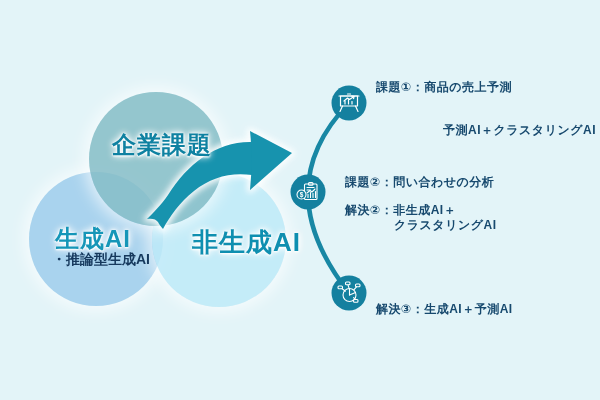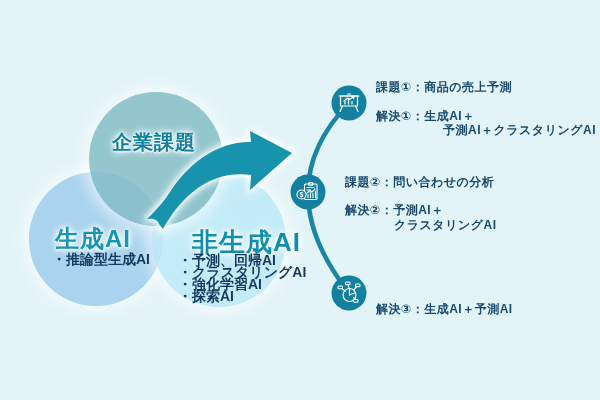--- a/index.html
+++ b/index.html
@@ -10,21 +10,21 @@
   }
   
   .vcircle{position:absolute;border-radius:50%;width:134px;height:134px;
     box-shadow:0 0 16px 5px rgba(255,255,255,0.65);}
   .vc-left {left:29px; top:172px;background:rgba(154,202,235,0.80);}
   .vc-right{left:152px;top:173px;background:rgba(190,234,248,0.85);}
   .vc-top  {left:89px; top:92px; background:rgba(134,189,199,0.85);}
   
   .v-label{position:absolute;font-weight:bold;white-space:nowrap;
     text-shadow:0 0 3px #fff,0 0 6px #fff,0 0 9px #fff,0 1px 2px #fff;z-index:6;}
-  .vl-top  {left:112px;top:129px;font-size:20px;letter-spacing:1px;color:#0E81A1;}
+  .vl-top  {left:112px;top:129px;font-size:24px;letter-spacing:1px;color:#0E81A1;}
   .vl-left {left:55px; top:223px;font-size:24px;letter-spacing:1px;color:#1596B8;}
   .vl-right{left:192px;top:225px;font-size:26px;letter-spacing:1px;color:#0F8FB0;}
   .v-list{position:absolute;font-weight:bold;font-size:14px;line-height:13px;
     color:#16395D;white-space:nowrap;z-index:6;}
   .vlist-left {left:52px; top:253px;}
   .vlist-right{left:178px;top:254px;line-height:12px;}
   
   .overlay{position:absolute;left:0;top:0;z-index:5;}
   
   .rt{position:absolute;font-weight:bold;font-size:12px;line-height:13px;
@@ -113,29 +113,22 @@
     </g>
   </svg>
 
   <div class="v-label vl-top">企業課題</div>
   <div class="v-label vl-left">生成AI</div>
   <div class="v-label vl-right">非生成AI</div>
 
   <div class="v-list vlist-left">
     <div>・推論型生成AI</div>
   </div>
-  <div class="v-list vlist-right">
-    <div>・予測、回帰AI</div>
-    <div>・クラスタリングAI</div>
-    <div>・強化学習AI</div>
-    <div>・探索AI</div>
-  </div>
 
   <div class="rt" style="left:376px;top:81px">課題①：商品の売上予測</div>
-  <div class="rt" style="left:376px;top:110px">解決①：生成AI＋</div>
   <div class="rt" style="left:443px;top:124px">予測AI＋クラスタリングAI</div>
 
   <div class="rt" style="left:345px;top:176px">課題②：問い合わせの分析</div>
-  <div class="rt" style="left:345px;top:204px">解決②：予測AI＋</div>
+  <div class="rt" style="left:345px;top:204px">解決②：非生成AI＋</div>
   <div class="rt" style="left:394px;top:219px">クラスタリングAI</div>
 
   <div class="rt" style="left:376px;top:303px">解決③：生成AI＋予測AI</div>
 </div>
 
 </body></html>

